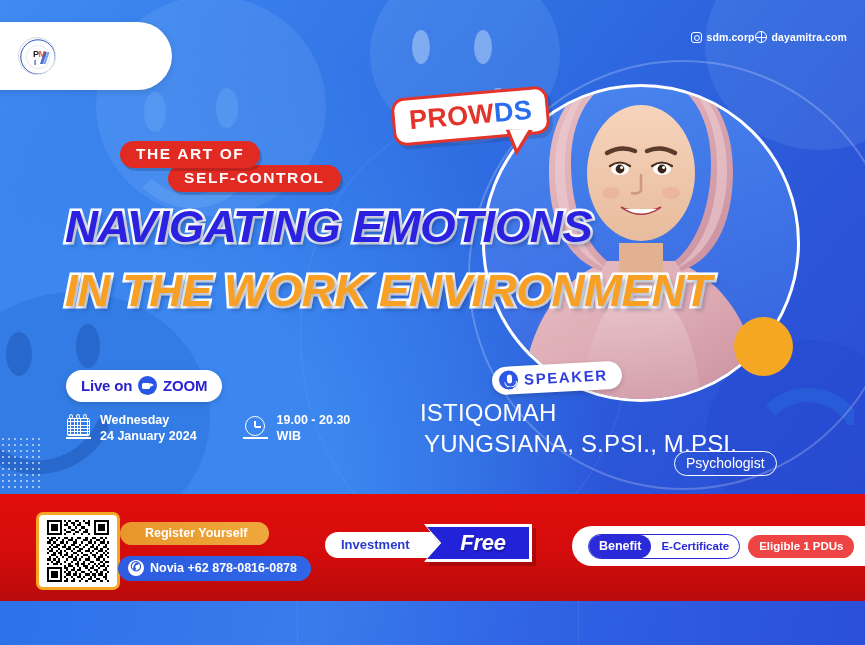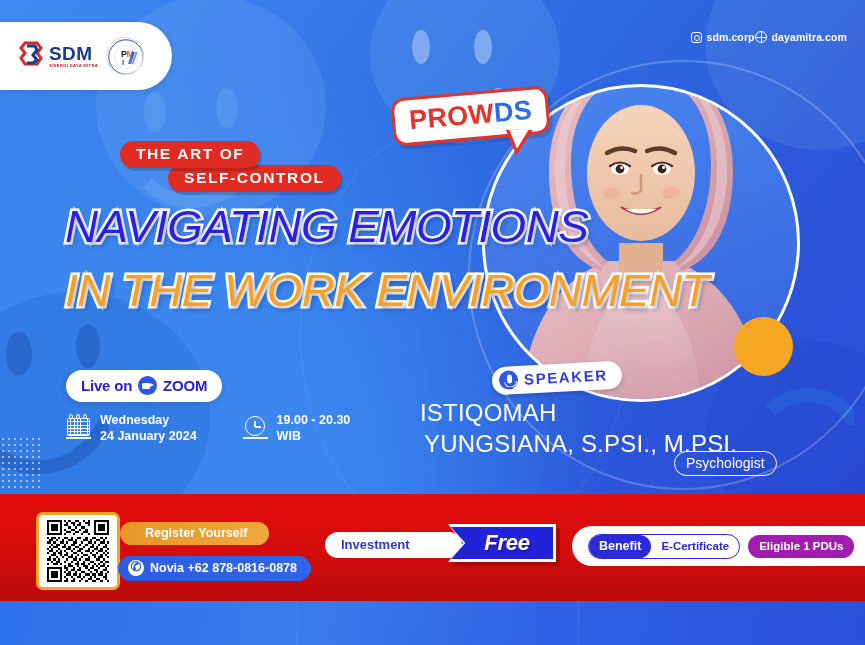--- a/index.html
+++ b/index.html
@@ -209,21 +209,21 @@
     box-shadow: 2px 3px 0 rgba(0,0,0,.16);
     white-space: nowrap;
   }
   .kicker-1 { left: 120px; top: 141px; }
   .kicker-2 { left: 168px; top: 165px; }
 
   
   .headline {
     position: absolute; left: 65px; top: 206px;
     width: 560px;
-    font-weight: normal; font-style: italic;
+    font-weight: bold; font-style: italic;
     line-height: .96;
     letter-spacing: -.5px;
   }
   .headline .l1, .headline .l2 {
     display: block;
     font-size: 44px;
     transform: scaleX(1.04);
     transform-origin: left center;
     white-space: nowrap;
   }
@@ -404,21 +404,21 @@
     font-size: 13px; color: #2d5ce0;
   }
 
   .invest-pill {
     position: absolute; left: 325px; top: 532px;
     background: #fff; border-radius: 14px;
     padding: 5px 52px 6px 16px;
     color: #2a3ad0; font-size: 13px; font-weight: bold;
   }
   .free-ribbon {
-    position: absolute; left: 448px; top: 524px;
+    position: absolute; left: 424px; top: 524px;
     width: 112px; height: 54px;
   }
   .free-ribbon .shadow {
     position: absolute; left: 4px; top: 4px; width: 108px; height: 38px;
     background: rgba(0,0,0,.18);
     clip-path: polygon(0 0, 100% 0, 100% 100%, 0 100%, 12% 50%);
   }
   .free-ribbon .sheet {
     position: absolute; left: 0; top: 0; width: 108px; height: 38px;
     background: #fff;
@@ -454,21 +454,21 @@
     font-size: 12.5px; font-weight: bold;
     padding: 0 10px; height: 100%;
     display: flex; align-items: center;
     border-radius: 12px;
   }
   .benefit-pill .val {
     color: #2a2ad8; font-size: 11.5px; font-weight: bold;
     padding: 0 10px;
   }
   .pdu-pill {
-    background: #a21caf; color: #fff;
+    background: #ef4444; color: #fff;
     font-size: 11.5px; font-weight: bold;
     border-radius: 13px; padding: 5px 11px 6px;
   }
 </style>
 </head>
 <body>
 
 <div class="poster">
 
   <div class="bg"></div>
@@ -549,30 +549,20 @@
         <path d="M110 162 q16 9 32 0" fill="#fff"></path>
 
         <ellipse cx="96" cy="146" rx="9" ry="6" fill="#eaa892" opacity=".5"></ellipse>
         <ellipse cx="156" cy="146" rx="9" ry="6" fill="#eaa892" opacity=".5"></ellipse>
       </svg>
     </div>
     <div class="dot-orange"></div>
   </div>
 
   <div class="logo-plate">
-    <div class="sdm-logo">
-      <svg class="sdm-mark" viewBox="0 0 26 30">
-        <path d="M7 2 L19 2 L23 7 L19 12 L23 17 L19 23 L7 23 L3 17 L7 12 L3 7 Z" fill="none" stroke="#d42b2b" stroke-width="3"></path>
-        <path d="M9 5 L17 5 L19 9 L15 14 L19 19 L15 22 L9 22" fill="none" stroke="#1b3a8f" stroke-width="3"></path>
-      </svg>
-      <span class="sdm-text">
-        <span class="big">SDM</span>
-        <span class="small">SINERGI DAYA MITRA</span>
-      </span>
-    </div>
     <div class="pmi-mark">
       <svg viewBox="0 0 38 38" width="38" height="38">
         <circle cx="19" cy="19" r="17.2" fill="#fdfdfd" stroke="#2a56c9" stroke-width="1"></circle>
         <circle cx="19" cy="19" r="11.5" fill="#fff" stroke="#d9d9d9" stroke-width=".6"></circle>
         <text x="14" y="19" font-size="9" font-weight="bold" fill="#1b1b1b" font-family="Liberation Sans, sans-serif">P</text>
         <text x="19.5" y="19" font-size="9" font-weight="bold" fill="#e8612a" font-family="Liberation Sans, sans-serif">M</text>
         <text x="15" y="27" font-size="8" font-weight="bold" fill="#2a56c9" font-family="Liberation Sans, sans-serif">I</text>
         <path d="M25 14 l3 0 -4 12 -3 0 z" fill="#2a56c9" opacity=".85"></path>
         <path d="M28.5 14 l2 0 -4 12 -2 0 z" fill="#5a8ae8" opacity=".85"></path>
       </svg>

